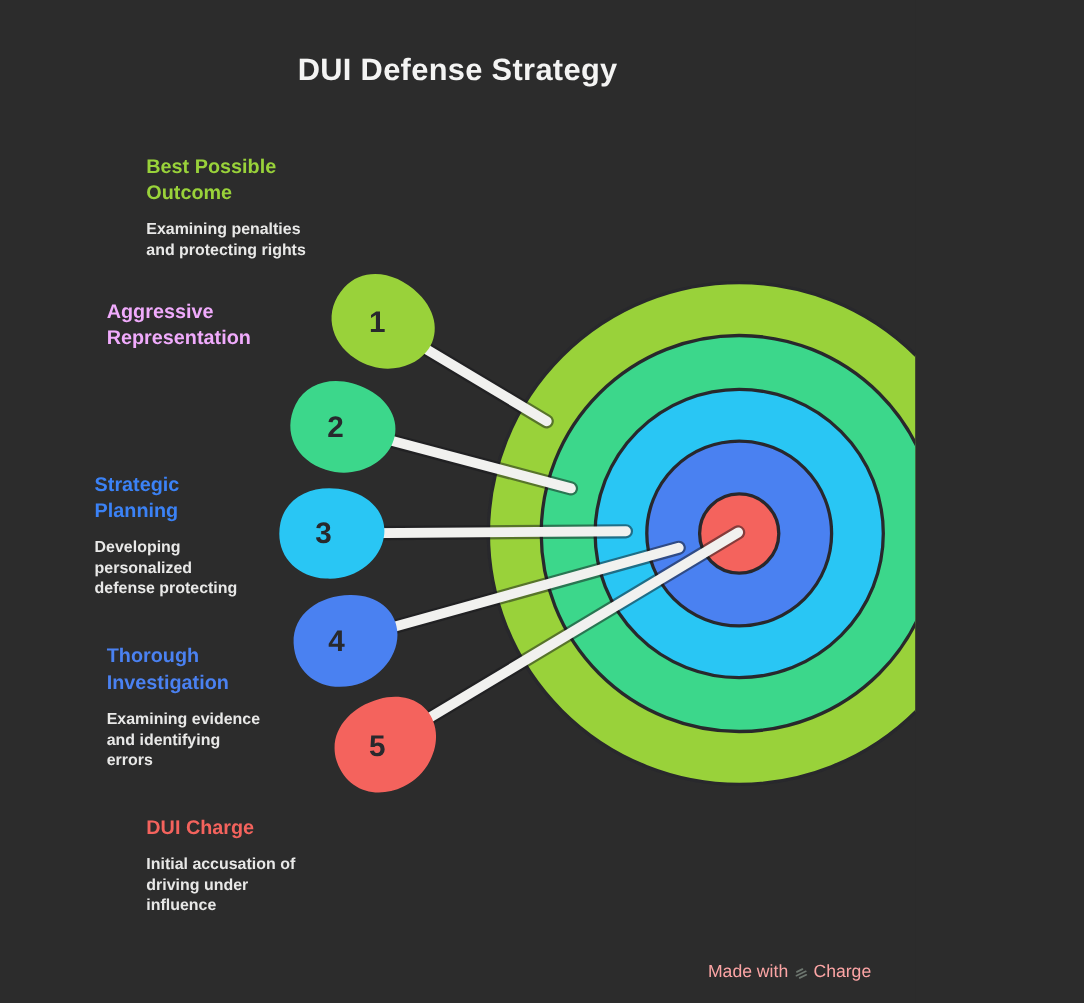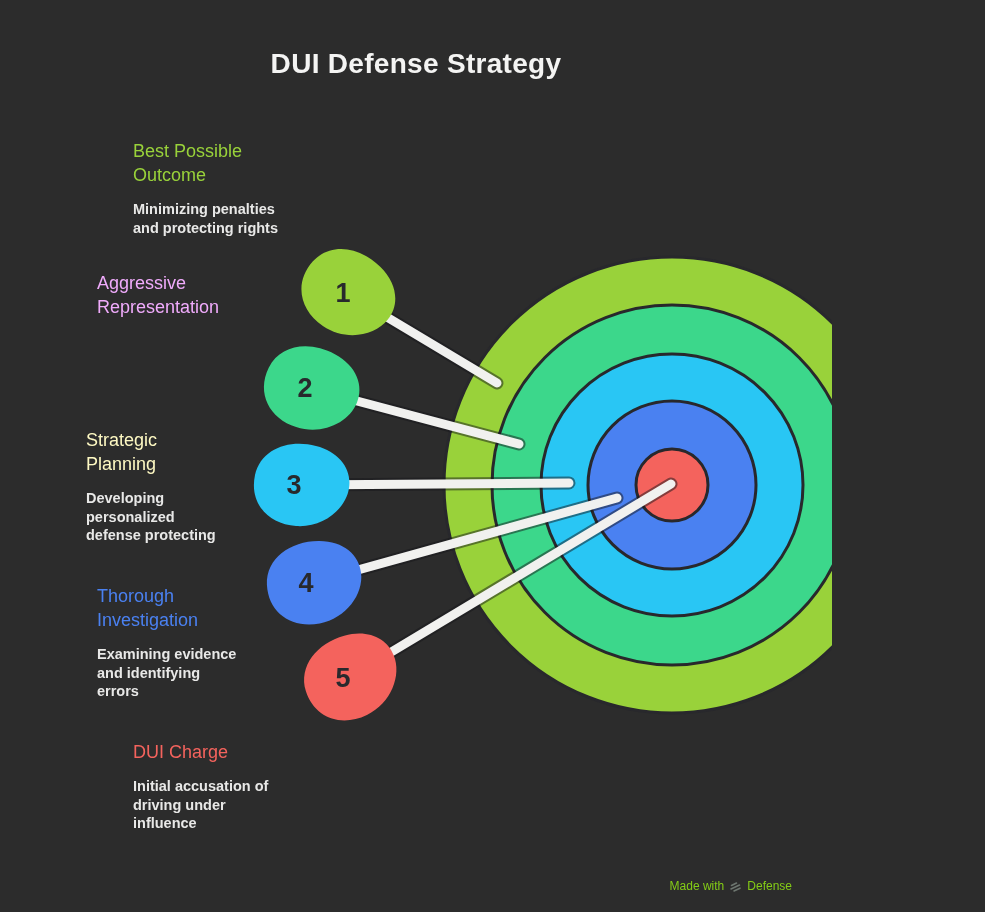--- a/index.html
+++ b/index.html
@@ -28,21 +28,21 @@
     margin: 0;
   }
   .label-block {
     position: absolute;
     width: 210px;
   }
   .label-block h2 {
     margin: 0 0 13px 0;
     font-size: 18px;
     line-height: 24px;
-    font-weight: 400;
+    font-weight: 700;
     white-space: pre-line;
   }
   .label-block p {
     margin: 0;
     font-size: 14.5px;
     line-height: 18.5px;
     font-weight: 600;
     color: #e8e8e7;
     white-space: pre-line;
   }
@@ -61,44 +61,44 @@
     font-weight: 700;
     fill: #28292d;
   }
   .watermark {
     position: absolute;
     right: 40px;
     bottom: 19px;
     display: flex;
     align-items: center;
     gap: 5px;
-    font-size: 12px;
-    color: #84cc16;
+    font-size: 16px;
+    color: #fca5a5;
   }
   .watermark svg { display: block; }
 </style>
 </head>
 <body>
 
 <div class="canvas">
 
   <h1 class="page-title">DUI Defense Strategy</h1>
 
   <div class="label-block pos-1">
     <h2 style="color: rgb(153, 210, 58);">Best Possible
 Outcome</h2>
-    <p>Minimizing penalties
+    <p>Examining penalties
 and protecting rights</p>
   </div>
   <div class="label-block pos-2">
     <h2 style="color: #f0abfc;">Aggressive
 Representation</h2>
   </div>
   <div class="label-block pos-3">
-    <h2 style="color: #fef9c3;">Strategic
+    <h2 style="color: #3b82f6;">Strategic
 Planning</h2>
     <p>Developing
 personalized
 defense protecting</p>
   </div>
   <div class="label-block pos-5">
     <h2 style="color: rgb(244, 99, 93);">DUI Charge</h2>
     <p>Initial accusation of
 driving under
 influence</p>
@@ -171,16 +171,16 @@
 
   <div class="watermark">
     <span>Made with</span>
     <svg width="13" height="13" viewBox="0 0 13 13">
       <g stroke="#6d766f" stroke-width="1.6" stroke-linecap="round" fill="none">
         <path d="M 2.5 5.5 L 7.5 3"></path>
         <path d="M 2 9 L 10.5 5"></path>
         <path d="M 5 11 L 11 8.2"></path>
       </g>
     </svg>
-    <span>Defense</span>
+    <span>Charge</span>
   </div>
 
 </div>
 
 </body></html>

